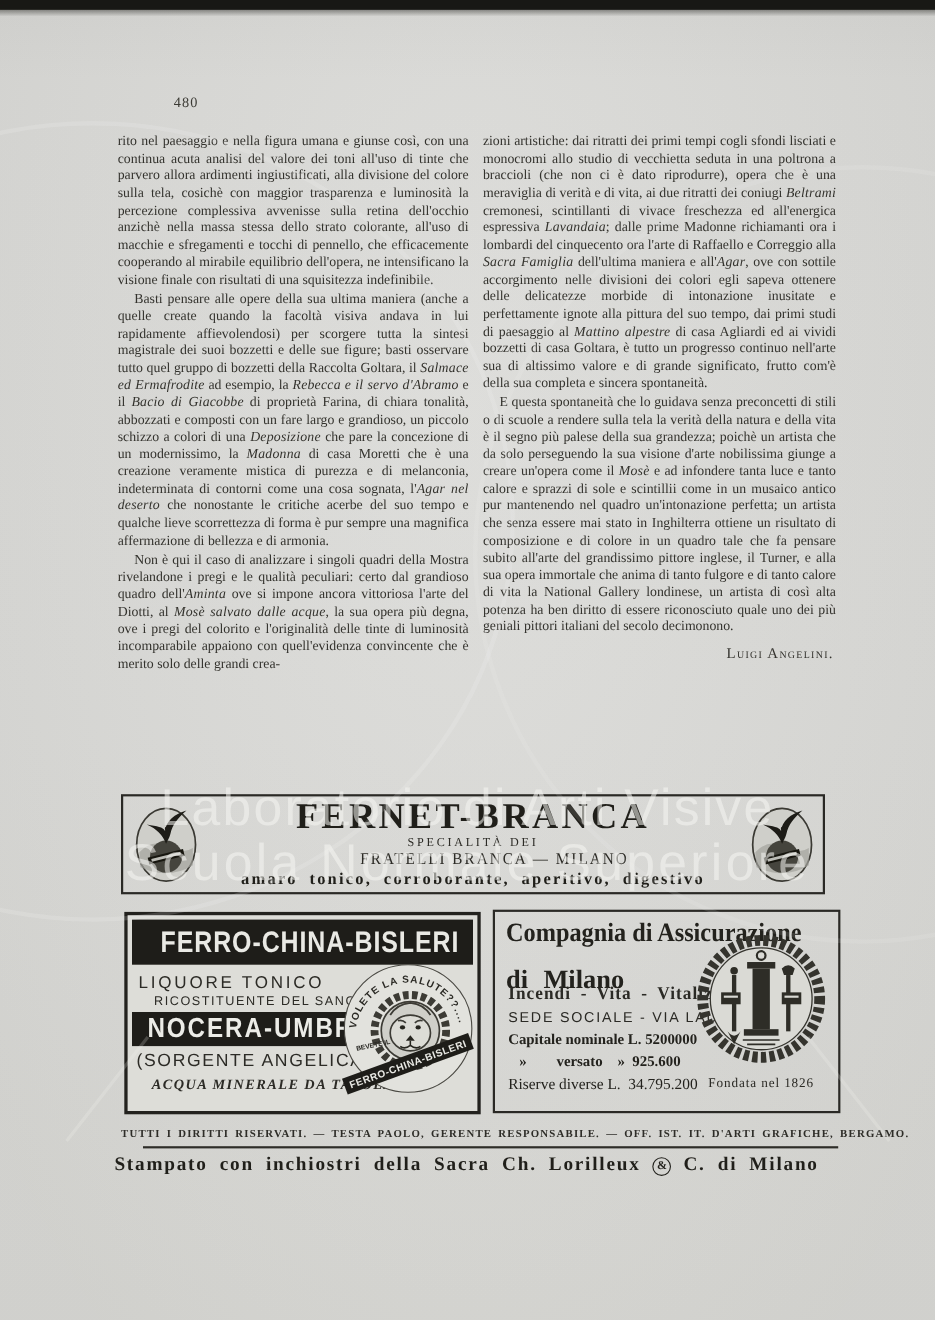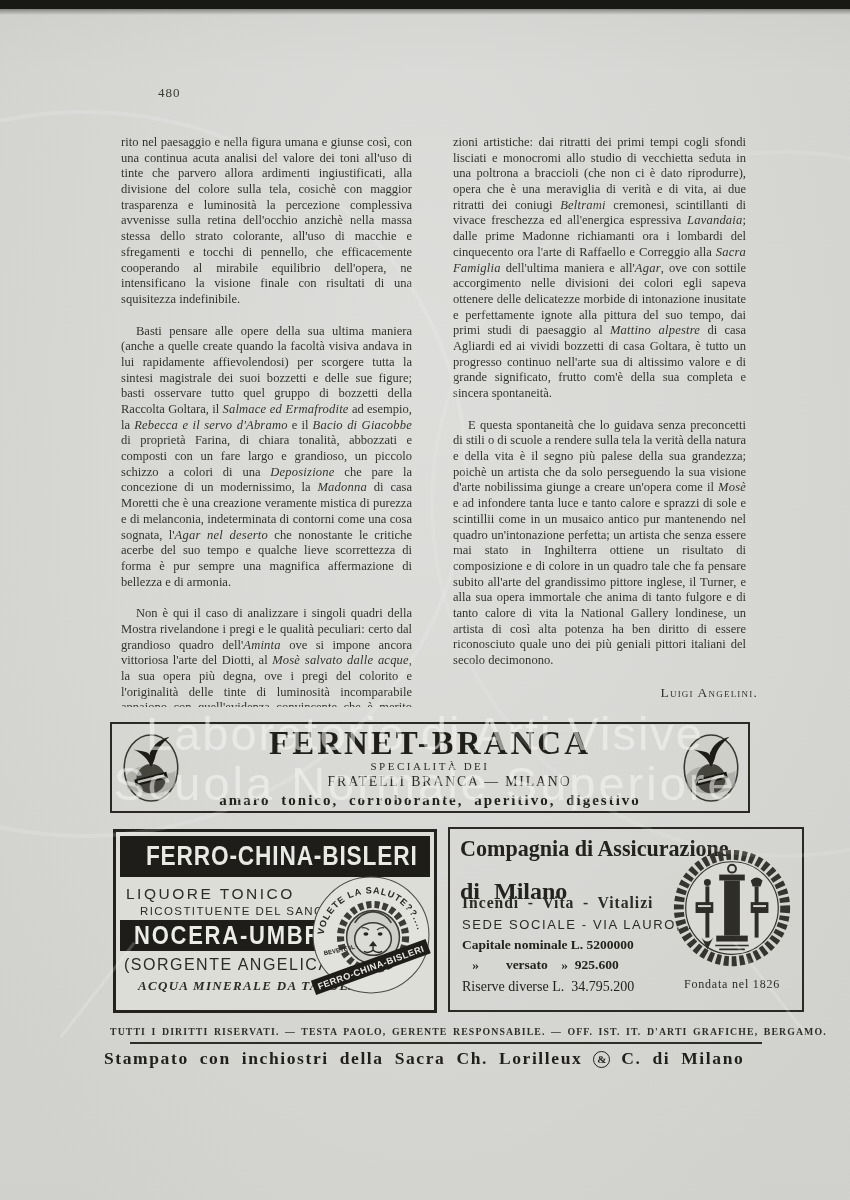--- a/index.html
+++ b/index.html
@@ -17,21 +17,21 @@
   
   .page-number{position:absolute;left:118px;top:85px;font-size:13px;letter-spacing:1px;color:#3b3a34;margin-left:40px;}
   .running-title{position:absolute;left:150px;top:85px;width:600px;text-align:center;
     font-size:12.6px;letter-spacing:1.7px;color:#3b3a34;white-space:nowrap;}
 
   
   .col{position:absolute;top:119px;text-align:justify;font-size:12.55px;line-height:15.68px;
     color:#33322d;overflow:hidden;}
   .col-left{left:105px;width:323px;height:588px;}
   .col-right{left:437px;width:325px;height:616px;}
-  .col p{margin:16px;}
+  .col p{margin:2px;}
   .col p.indent{text-indent:15px;}
   .col i{letter-spacing:0.2px;}
   .signature{text-align:right;margin-top:8px;padding-right:4px;font-variant:small-caps;
     font-size:13.5px;letter-spacing:1.2px;color:#33322d;}
 
   
   .fernet-box{position:absolute;left:110px;top:722px;width:636px;height:87px;
     border:2px solid #2a2925;}
   .fernet-center{position:absolute;left:70px;right:70px;top:0;bottom:0;text-align:center;}
   .fernet-title{font-size:33px;font-weight:bold;letter-spacing:3px;color:#201f1a;
@@ -59,21 +59,21 @@
     color:#ececе7;color:#ececE7;text-align:center;line-height:31px;font-weight:bold;font-size:25px;
     font-family:"Liberation Sans",sans-serif;white-space:nowrap;}
   .bis-band2 span{display:inline-block;transform:scaleX(0.88);transform-origin:center;letter-spacing:2px;color:#ececе7;}
   .bis-line3{position:absolute;left:8px;top:124px;font-size:16px;letter-spacing:1.5px;
     color:#2c2b26;font-family:"Liberation Sans",sans-serif;}
   .bis-line4{position:absolute;left:22px;top:146px;font-size:13px;font-style:italic;font-weight:bold;
     letter-spacing:1.3px;color:#2c2b26;}
   .bis-badge{position:absolute;right:2px;top:42px;width:122px;height:122px;}
 
   
-  .assic-box{position:absolute;left:448px;top:827px;width:312px;height:181px;border:2px solid #2a2925;padding-left:40px;}
+  .assic-box{position:absolute;left:448px;top:827px;width:312px;height:181px;border:2px solid #2a2925;}
   .assic-t1{position:absolute;left:10px;top:6px;font-size:24px;font-weight:bold;color:#23221d;white-space:nowrap;}
   .assic-t1 span{display:inline-block;transform:scaleX(0.92);transform-origin:left;}
   .assic-t2{position:absolute;left:10px;top:33px;font-size:24px;font-weight:bold;color:#23221d;word-spacing:8px;margin-top:16px;}
   .assic-l1{position:absolute;left:12px;top:64px;font-size:16.5px;font-weight:bold;color:#2b2a25;
     letter-spacing:1px;word-spacing:4px;white-space:nowrap;}
   .assic-l1 span{display:inline-block;transform:scaleX(0.95);transform-origin:left;}
   .assic-l2{position:absolute;left:12px;top:88px;font-size:13px;letter-spacing:1.6px;color:#2b2a25;
     font-family:"Liberation Sans",sans-serif;white-space:nowrap;}
   .assic-l3{position:absolute;left:12px;top:108px;font-size:13.5px;font-weight:bold;color:#23221d;white-space:pre;}
   .assic-l4{position:absolute;left:12px;top:128px;font-size:13.5px;font-weight:bold;color:#23221d;white-space:pre;}

